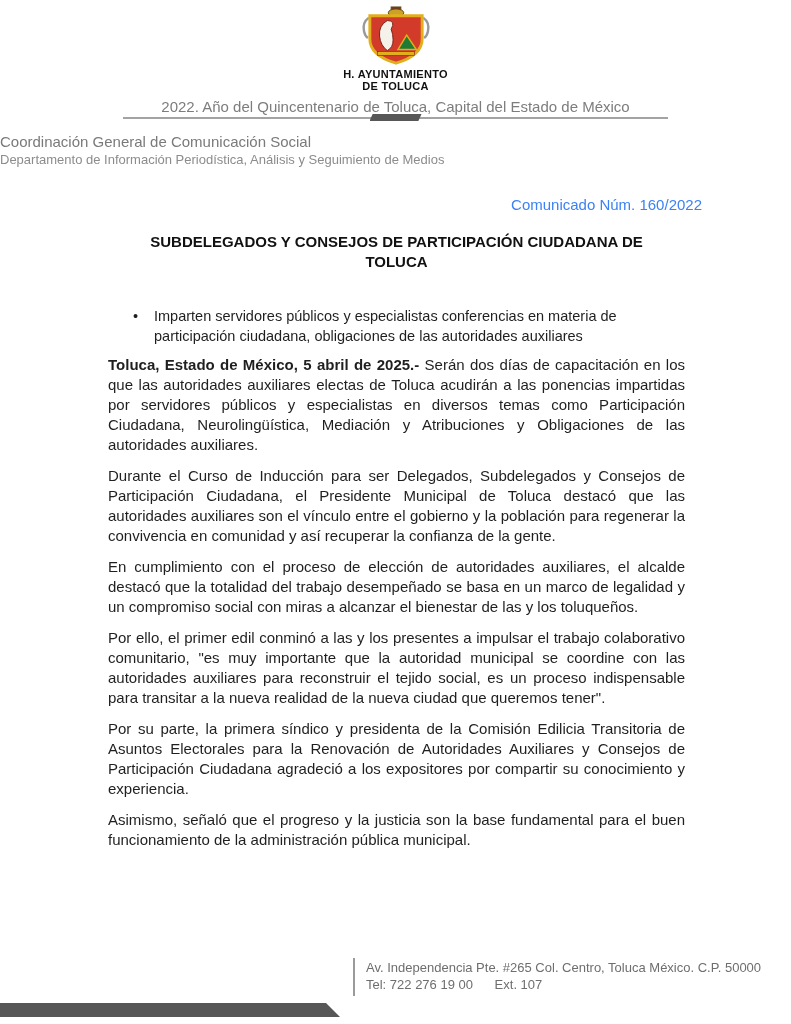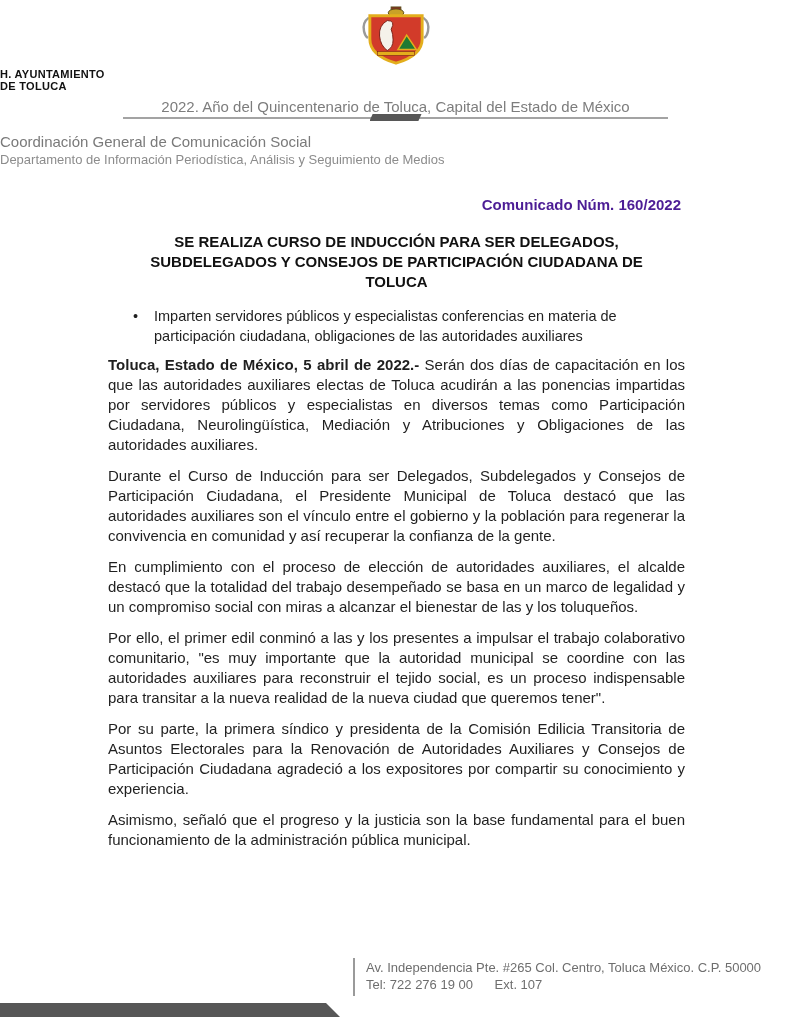--- a/index.html
+++ b/index.html
@@ -12,20 +12,21 @@
     margin: 0 auto;
     background: #ffffff;
     overflow: hidden;
     color: #1f1f1f;
   }
 
   
   .logo-block {
     position: absolute;
     top: 6px; left: 0; right: 0;
+    text-align: center;
   }
   .crest-svg { display: block; margin: 0 auto; }
   .org-name {
     font-size: 11px;
     font-weight: bold;
     color: #111;
     line-height: 12px;
     letter-spacing: 0.3px;
   }
 
@@ -65,24 +66,24 @@
   .department-line {
     position: absolute;
     top: 152px; left: 0; right: 0;
     text-align: left;
     font-size: 13px;
     color: #8c8c8c;
   }
   .comunicado-num {
     position: absolute;
     top: 196px;
-    right: 110px;
-    font-size: 15px;
-    font-weight: bold;
-    color: #4c1d95;
+    right: 89px;
+    font-size: 15px;
+    font-weight: normal;
+    color: #3b82f6;
   }
 
   
   .doc-title {
     position: absolute;
     top: 232px; left: 108px;
     width: 577px;
     text-align: center;
     font-size: 15px;
     font-weight: bold;
@@ -176,32 +177,31 @@
   <div class="year-banner">2022. Año del Quincentenario de Toluca, Capital del Estado de México</div>
   <div class="header-rule"></div>
   <div class="header-rule-accent"></div>
 
   <div class="office-line">Coordinación General de Comunicación Social</div>
   <div class="department-line">Departamento de Información Periodística, Análisis y Seguimiento de Medios</div>
 
   <div class="comunicado-num">Comunicado Núm. 160/2022</div>
 
   <div class="doc-title">
-    <div>SE REALIZA CURSO DE INDUCCIÓN PARA SER DELEGADOS,</div>
     <div>SUBDELEGADOS Y CONSEJOS DE PARTICIPACIÓN CIUDADANA DE</div>
     <div>TOLUCA</div>
   </div>
 
   <div class="bullet-item">
     <span class="bullet-marker">•</span>
     <span>Imparten servidores públicos y especialistas conferencias en materia de participación ciudadana, obligaciones de las autoridades auxiliares</span>
   </div>
 
   <div class="body-copy">
-    <p><strong>Toluca, Estado de México, 5 abril de 2022.-</strong> <span>Serán dos días de capacitación en los que las autoridades auxiliares electas de Toluca acudirán a las ponencias impartidas por servidores públicos y especialistas en diversos temas como Participación Ciudadana, Neurolingüística, Mediación y Atribuciones y Obligaciones de las autoridades auxiliares.</span></p>
+    <p><strong>Toluca, Estado de México, 5 abril de 2025.-</strong> <span>Serán dos días de capacitación en los que las autoridades auxiliares electas de Toluca acudirán a las ponencias impartidas por servidores públicos y especialistas en diversos temas como Participación Ciudadana, Neurolingüística, Mediación y Atribuciones y Obligaciones de las autoridades auxiliares.</span></p>
     <p>Durante el Curso de Inducción para ser Delegados, Subdelegados y Consejos de Participación Ciudadana, el Presidente Municipal de Toluca destacó que las autoridades auxiliares son el vínculo entre el gobierno y la población para regenerar la convivencia en comunidad y así recuperar la confianza de la gente.</p>
     <p>En cumplimiento con el proceso de elección de autoridades auxiliares, el alcalde destacó que la totalidad del trabajo desempeñado se basa en un marco de legalidad y un compromiso social con miras a alcanzar el bienestar de las y los toluqueños.</p>
     <p>Por ello, el primer edil conminó a las y los presentes a impulsar el trabajo colaborativo comunitario, "es muy importante que la autoridad municipal se coordine con las autoridades auxiliares para reconstruir el tejido social, es un proceso indispensable para transitar a la nueva realidad de la nueva ciudad que queremos tener".</p>
     <p>Por su parte, la primera síndico y presidenta de la Comisión Edilicia Transitoria de Asuntos Electorales para la Renovación de Autoridades Auxiliares y Consejos de Participación Ciudadana agradeció a los expositores por compartir su conocimiento y experiencia.</p>
     <p>Asimismo, señaló que el progreso y la justicia son la base fundamental para el buen funcionamiento de la administración pública municipal.</p>
   </div>
 
   <div class="footer-divider"></div>
   <div class="footer-address">
     <div>Av. Independencia Pte. #265 Col. Centro, Toluca México. C.P. 50000</div>

